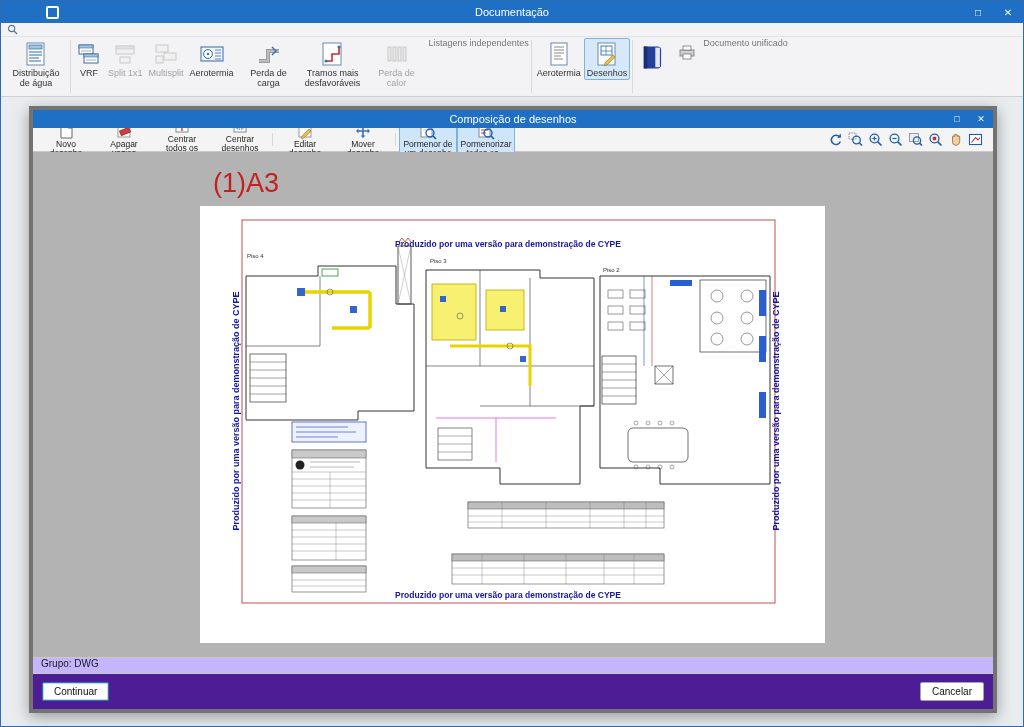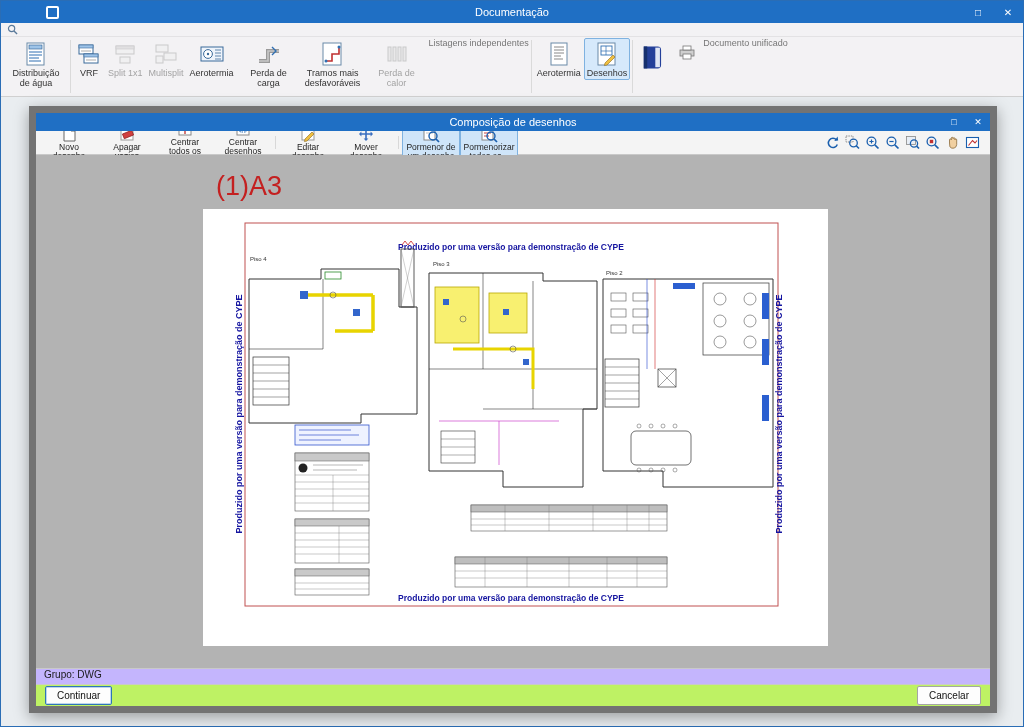--- a/index.html
+++ b/index.html
@@ -24,21 +24,21 @@
   .rgroup-btns { flex:1; display:flex; align-items:flex-start; padding-top:1px; }
   .rgroup-label { font-size:9px; color:#767676; text-align:center; height:12px; line-height:12px; white-space:nowrap; }
   .rbtn { display:flex; flex-direction:column; align-items:center; text-align:center; font-size:9px; line-height:1.12; color:#333; padding:2px 2px 1px 2px; max-width:64px; min-width:32px; border:1px solid transparent; border-radius:2px; }
   .rbtn .ricon { width:26px; height:26px; flex:none; margin-bottom:1px; }
   .rbtn.selected { background:#d6e9fb; border-color:#7fb2e0; }
   .rbtn.disabled { color:#a3a3a3; }
   .rbtn.disabled .ricon { opacity:.45; filter:grayscale(1); }
   .rsep { width:1px; background:#dadada; margin:3px 2px 3px 2px; }
 
   
-  .dialog { position:absolute; left:28px; top:105px; width:968px; height:607px; background:#f0f0f0; border:7px solid #737373; display:flex; flex-direction:column; box-shadow:0 4px 14px rgba(0,0,0,.35); }
+  .dialog { position:absolute; left:28px; top:105px; width:968px; height:607px; background:#f0f0f0; border:4px solid #737373; display:flex; flex-direction:column; box-shadow:0 4px 14px rgba(0,0,0,.35); }
   .dlg-title { position:relative; height:18px; background:#1f6fc4; color:#fff; display:flex; align-items:center; flex:none; }
   .dlg-title-text { position:absolute; left:0; right:0; text-align:center; font-size:11px; }
   .dlg-controls { margin-left:auto; display:flex; z-index:2; }
   .dlg-winbtn { width:24px; height:18px; display:flex; align-items:center; justify-content:center; font-size:9px; color:#fff; }
 
   .dlg-toolbar { height:24px; background:#f4f4f4; border-bottom:1px solid #c9c9c9; display:flex; align-items:center; padding:1px 4px; flex:none; }
   .tbtn { display:flex; flex-direction:column; align-items:center; text-align:center; font-size:8.5px; line-height:1.1; color:#222; padding:2px 3px 1px 3px; max-width:58px; border:1px solid transparent; border-radius:2px; }
   .tbtn .ticon { width:18px; height:18px; flex:none; }
   .tbtn.selected { background:#cfe5f9; border-color:#7fb2e0; }
   .tsep { width:1px; align-self:stretch; background:#d8d8d8; margin:4px 3px; }
@@ -46,21 +46,21 @@
   .zoombar { display:flex; gap:3px; margin-right:5px; }
   .zbtn { width:17px; height:17px; display:flex; align-items:center; justify-content:center; border:1px solid transparent; border-radius:2px; }
   .zbtn svg { width:15px; height:15px; }
 
   .canvas { flex:1; background:#b3b3b3; position:relative; overflow:hidden; }
   .sheet-label { position:absolute; left:180px; top:16px; color:#c42020; font-size:27px; font-weight:400; }
   .sheet { position:absolute; left:167px; top:54px; width:625px; height:437px; background:#ffffff; }
   .sheet svg { width:100%; height:100%; display:block; }
 
   .dlg-status { height:16px; background:#c4b5fd; border-top:1px solid #c9c9c9; display:flex; padding-left:8px; font-size:10px; color:#1a1a1a; flex:none; }
-  .dlg-bottom { height:22px; background:#bef264; border-top:1px solid #c9c9c9; display:flex; align-items:center; justify-content:space-between; padding:0 9px; flex:none; }
+  .dlg-bottom { height:36px; background:#4c1d95; border-top:1px solid #c9c9c9; display:flex; align-items:center; justify-content:space-between; padding:0 9px; flex:none; }
   .pbtn { font-size:10px; font-family:"Liberation Sans",sans-serif; padding:2px 11px; background:#fdfdfd; border:1px solid #a5a5a5; border-radius:2px; color:#111; height:19px; }
   .pbtn.default { border:1px solid #2e75b6; box-shadow:0 0 0 1px #bcd6ee inset; }
 </style>
 </head>
 <body>
 
 <div class="app">
 
   <div class="titlebar">
     <div class="app-icon"></div>

